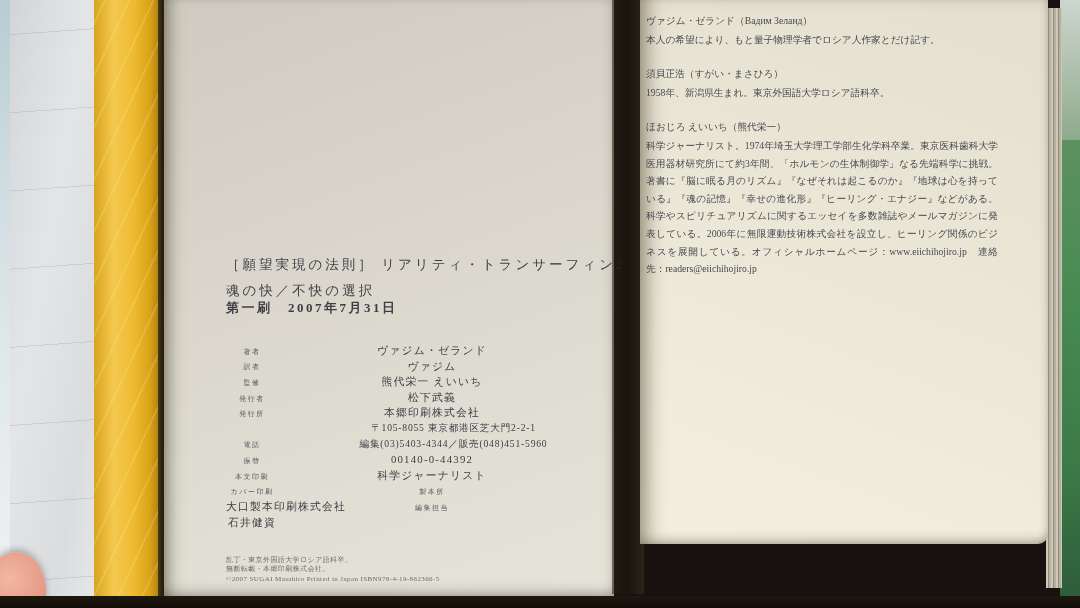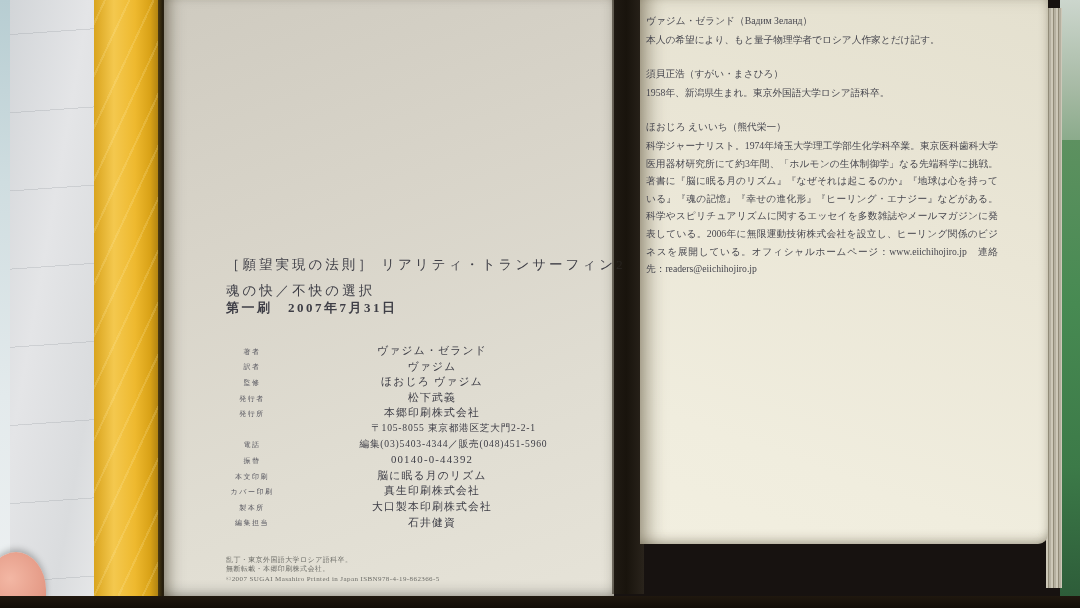--- a/index.html
+++ b/index.html
@@ -137,35 +137,34 @@
         <span>魂の快／不快の選択</span>
       </div>
       <div class="lp-edition">第一刷　2007年7月31日</div>
 
       <div class="colophon">
         <span class="lbl">著者</span>
         <span class="val">ヴァジム・ゼランド</span>
         <span class="lbl">訳者</span>
         <span class="val">ヴァジム</span>
         <span class="lbl">監修</span>
-        <span class="val">ほおじろ ヴァジム</span>
+        <span class="val">熊代栄一 えいいち</span>
         <span class="lbl">発行者</span>
         <span class="val">松下武義</span>
         <span class="lbl">発行所</span>
         <span class="val">本郷印刷株式会社</span>
         <span class="lbl"></span>
         <span class="val small">〒105-8055 東京都港区芝大門2-2-1</span>
         <span class="lbl">電話</span>
         <span class="val small">編集(03)5403-4344／販売(048)451-5960</span>
         <span class="lbl">振替</span>
         <span class="val">00140-0-44392</span>
         <span class="lbl">本文印刷</span>
-        <span class="val">脳に眠る月のリズム</span>
+        <span class="val">科学ジャーナリスト</span>
         <span class="lbl">カバー印刷</span>
-        <span class="val">真生印刷株式会社</span>
         <span class="lbl">製本所</span>
         <span class="val">大口製本印刷株式会社</span>
         <span class="lbl">編集担当</span>
         <span class="val">石井健資</span>
       </div>
 
       <div class="lp-footer">
         <span>乱丁・東京外国語大学ロシア語科卒。</span><br>
         <span>無断転載・本郷印刷株式会社。</span><br>
         <span>©2007 SUGAI Masahiro Printed in Japan ISBN978-4-19-862366-5</span>

